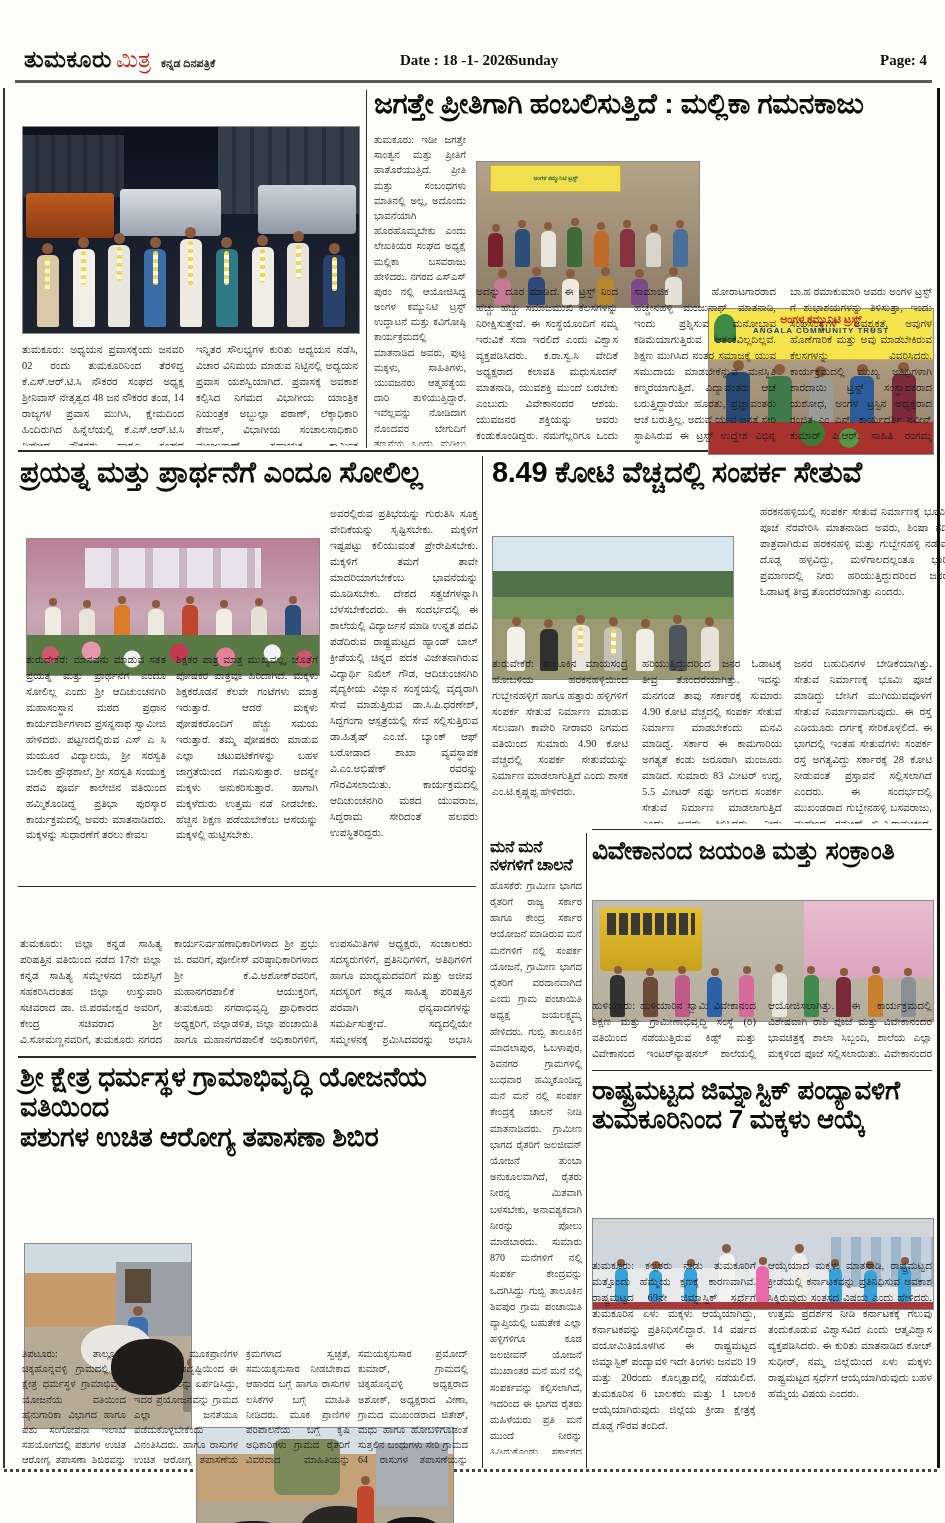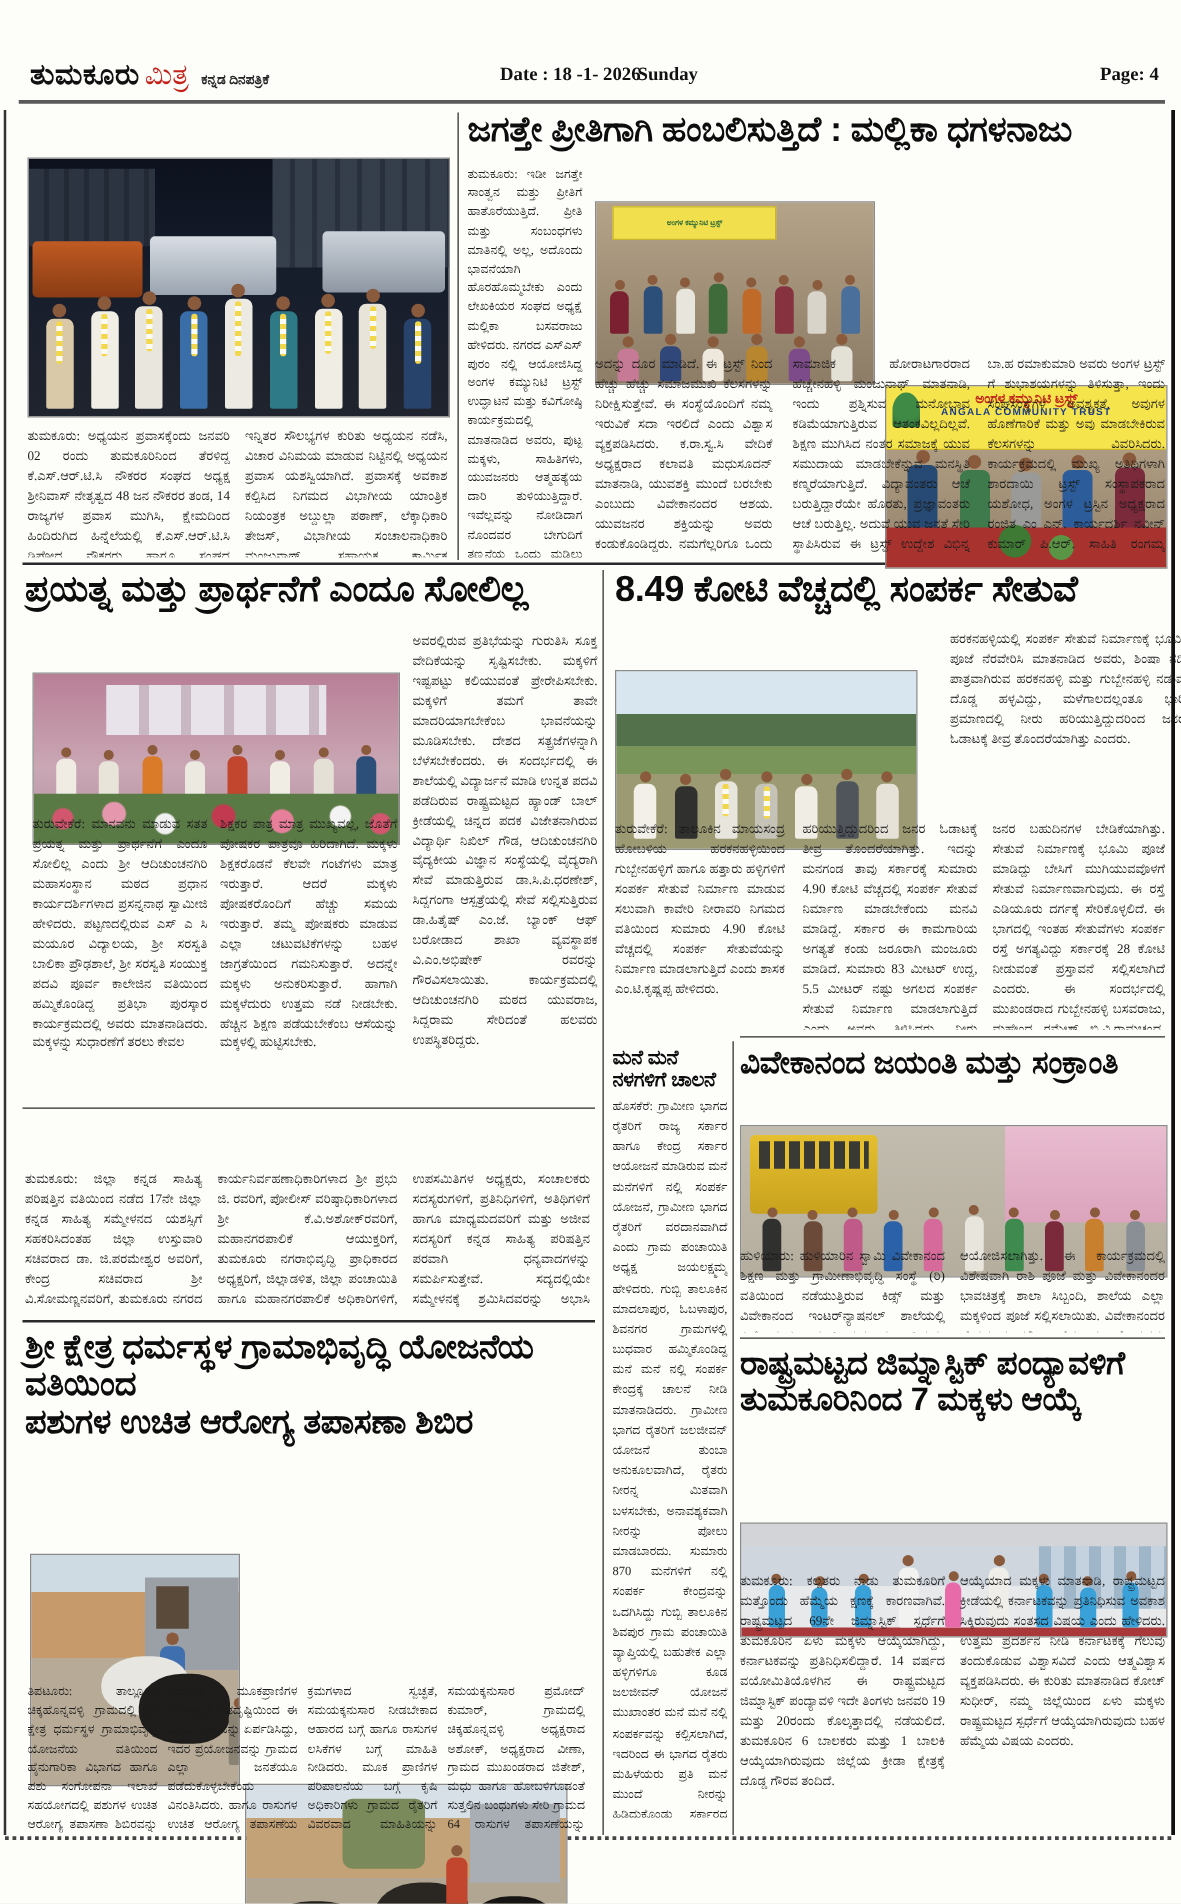--- a/index.html
+++ b/index.html
@@ -110,21 +110,21 @@
             <div class="b" style="background:#27436b;height:72px;"></div>
             <div class="g"></div>
           </div>
       </div>
     </div>
     <div class="bt abs" style="left:2px;top:254px;width:162px;height:104px;">ತುಮಕೂರು: ಅಧ್ಯಯನ ಪ್ರವಾಸಕ್ಕೆಂದು ಜನವರಿ 02 ರಂದು ತುಮಕೂರಿನಿಂದ ತೆರಳಿದ್ದ ಕೆ.ಎಸ್.ಆರ್.ಟಿ.ಸಿ ನೌಕರರ ಸಂಘದ ಅಧ್ಯಕ್ಷ ಶ್ರೀನಿವಾಸ್ ನೇತೃತ್ವದ 48 ಜನ ನೌಕರರ ತಂಡ, 14 ರಾಜ್ಯಗಳ ಪ್ರವಾಸ ಮುಗಿಸಿ, ಕ್ಷೇಮದಿಂದ ಹಿಂದಿರುಗಿದ ಹಿನ್ನೆಲೆಯಲ್ಲಿ ಕೆ.ಎಸ್.ಆರ್.ಟಿ.ಸಿ ಡಿಪೋದ ನೌಕರರು ಹಾಗೂ ಸಂಘದ ಪದಾಧಿಕಾರಿಗಳು ಅಭಿನಂದಿಸಿದರು. ಹೊಸವರ್ಷದ ಎರಡನೇ ದಿನ ತುಮಕೂರಿನಿಂದ ತೆರಳಿದ್ದ ಶ್ರೀನಿವಾಸ್ ನೇತೃತ್ವದ ಸುಮಾರು 48 ಜನರ ತಂಡ, ಮಹಾರಾಷ್ಟ್ರ, ಆಂಧ್ರ ಪ್ರದೇಶ, ತೆಲಂಗಾಣ, ಪಂಜಾಬ್, ಮಧ್ಯಪ್ರದೇಶ ಸೇರಿದಂತೆ 14 ರಾಜ್ಯಗಳಿಗೆ ತೆರಳಿ, ಅಲ್ಲಿನ ಸಾರ್ವಜನಿಕ ಸಾರಿಗೆ ವ್ಯವಸ್ಥೆ, ರಾಜ್ಯ ಸರ್ಕಾರ ನೌಕರರು ಮತ್ತು ಪ್ರಯಾಣಿಕರಿಗೆ ನೀಡುವ ಸವಲತ್ತುಗಳು ಹಾಗೂ ಅಭಿನಂದಿಸಲಾಯಿತು.</div>
     <div class="bt abs" style="left:176px;top:254px;width:162px;height:104px;">ಇನ್ನಿತರ ಸೌಲಭ್ಯಗಳ ಕುರಿತು ಅಧ್ಯಯನ ನಡೆಸಿ, ವಿಚಾರ ವಿನಿಮಯ ಮಾಡುವ ನಿಟ್ಟಿನಲ್ಲಿ ಅಧ್ಯಯನ ಪ್ರವಾಸ ಯಶಸ್ವಿಯಾಗಿದೆ. ಪ್ರವಾಸಕ್ಕೆ ಅವಕಾಶ ಕಲ್ಪಿಸಿದ ನಿಗಮದ ವಿಭಾಗೀಯ ಯಾಂತ್ರಿಕ ನಿಯಂತ್ರಕ ಅಬ್ದುಲ್ಲಾ ಪಠಾಣ್, ಲೆಕ್ಕಾಧಿಕಾರಿ ತೇಜಸ್, ವಿಭಾಗೀಯ ಸಂಚಾಲನಾಧಿಕಾರಿ ಮಂಜುನಾಥ್, ಸಹಾಯಕ ಕಾರ್ಮಿಕ ಕಲ್ಯಾಣಾಧಿಕಾರಿ ಹಂಸವೇಣಿ, ಸಹಾಯಕ ಅಂಕಿ ಅಂಶ ಅಧಿಕಾರಿ ಅಂಬಿಕಾ, ವಿಭಾಗೀಯ ಭದ್ರತಾ ಅಧೀಕ್ಷಕ ರಘು, ಘಟಕ ವ್ಯವಸ್ಥಾಪಕ ಹೊನ್ನಮ್ಮ, ಪ್ರವಾಸದ ಉಸ್ತುವಾರಿಗಳಾದ ನೌಕರರ ಸಂಘದ ಅಧ್ಯಕ್ಷರಾದ ಶ್ರೀನಿವಾಸ್, ಪ್ರಧಾನ ಕಾರ್ಯದರ್ಶಿ ವನರಂಗಪ್ಪ ಅವರುಗಳನ್ನು ನೌಕರರು ಅಭಿನಂದಿಸಿದರು.</div>
   </div>
 
   <div class="abs" style="left:374px;top:88px;width:558px;height:360px;">
-    <div class="hl" style="font-size:28px;">ಜಗತ್ತೇ ಪ್ರೀತಿಗಾಗಿ ಹಂಬಲಿಸುತ್ತಿದೆ : ಮಲ್ಲಿಕಾ ಧಗಳನಾಜು</div>
+    <div class="hl" style="font-size:28px;">ಜಗತ್ತೇ ಪ್ರೀತಿಗಾಗಿ ಹಂಬಲಿಸುತ್ತಿದೆ : ಮಲ್ಲಿಕಾ ಗಮನಕಾಜು</div>
     <div class="bt abs" style="left:0;top:44px;width:92px;height:314px;font-size:10px;">ತುಮಕೂರು: ಇಡೀ ಜಗತ್ತೇ ಸಾಂತ್ವನ ಮತ್ತು ಪ್ರೀತಿಗೆ ಹಾತೊರೆಯುತ್ತಿದೆ. ಪ್ರೀತಿ ಮತ್ತು ಸಂಬಂಧಗಳು ಮಾತಿನಲ್ಲಿ ಅಲ್ಲ, ಅದೊಂದು ಭಾವನೆಯಾಗಿ ಹೊರಹೊಮ್ಮಬೇಕು ಎಂದು ಲೇಖಕಿಯರ ಸಂಘದ ಅಧ್ಯಕ್ಷೆ ಮಲ್ಲಿಕಾ ಬಸವರಾಜು ಹೇಳಿದರು. ನಗರದ ಎಸ್‌ಎಸ್ ಪುರಂ ನಲ್ಲಿ ಆಯೋಜಿಸಿದ್ದ ಅಂಗಳ ಕಮ್ಯುನಿಟಿ ಟ್ರಸ್ಟ್ ಉದ್ಘಾಟನೆ ಮತ್ತು ಕವಿಗೋಷ್ಠಿ ಕಾರ್ಯಕ್ರಮದಲ್ಲಿ ಮಾತನಾಡಿದ ಅವರು, ಪುಟ್ಟ ಮಕ್ಕಳು, ಸಾಹಿತಿಗಳು, ಯುವಜನರು ಆತ್ಮಹತ್ಯೆಯ ದಾರಿ ತುಳಿಯುತ್ತಿದ್ದಾರೆ. ಇವೆಲ್ಲವನ್ನು ನೋಡಿದಾಗ ನೊಂದವರ ಬೇಗುದಿಗೆ ತಣ್ಣನೆಯ ಒಂದು ಮಡಿಲು ಮತ್ತು ಅಂತಃಕರಣ ಬೇಕಿದೆ ಎನಿಸುತ್ತದೆ. ಸಾಹಿತ್ಯ ಹೋರಾಟ, ಸಮಸ್ಯೆಗಳಿಗೆ ಪರಿಹಾರ ಹುಡುಕುವ ಜೊತೆ ಜೊತೆಗೆ ಮನುಷ್ಯ ಮನುಷ್ಯರ ನಡುವೆ ಮಾನವೀಯ ಸಂಬಂಧಗಳನ್ನು ಬೆಸೆಯುವ ಕೆಲಸವಾಗಬೇಕಿದೆ. ಭಿನ್ನ ಧ್ವನಿಗಳನ್ನು ನಾವು ಸಹಿಸಿಕೊಳ್ಳುವ ಮನೋಭಾವ ವೃದ್ಧಿಯಾಗಬೇಕು, ತುಮಕೂರಿನಲ್ಲಿ ಚಳವಳಿ ಪರಂಪರೆಯ ಇತಿಹಾಸವಿದೆ. ಇತ್ತೀಚಿನ ದಿನಗಳಲ್ಲಿ ಅನ್ಯಾಯವನ್ನು ಪ್ರಶ್ನಿಸುವ ಮನೋಭಾವ ಕ್ಷೀಣಿಸುತ್ತಿರುವ ಆತಂಕ ಮನೆ ಮಾಡಿತ್ತು. ಅದೇ ಅಂಗಳ ಕಮ್ಯೂನಿಟಿ ಟ್ರಸ್ಟ್</div>
     <div class="ph abs" style="left:102px;top:42px;width:222px;height:145px;background:linear-gradient(#b4a388,#8d7c66);">
       <div class="abs" style="left:6%;top:2%;width:58%;height:17%;background:#f2df4e;border:1px solid #c9b52e;display:flex;align-items:center;justify-content:center;overflow:hidden;">
         <span class="banner-kn" style="font-size:6px;color:#2f6b35;">ಅಂಗಳ ಕಮ್ಯುನಿಟಿ ಟ್ರಸ್ಟ್</span>
       </div>
       <div class="prow" style="left:0;bottom:40px;width:100%;justify-content:space-evenly;">
         <div class="pr">
             <div class="h" style="width:8px;height:8px;"></div>
             <div class="b" style="width:15px;height:34px;background:#7a2030;"></div>
           </div>

